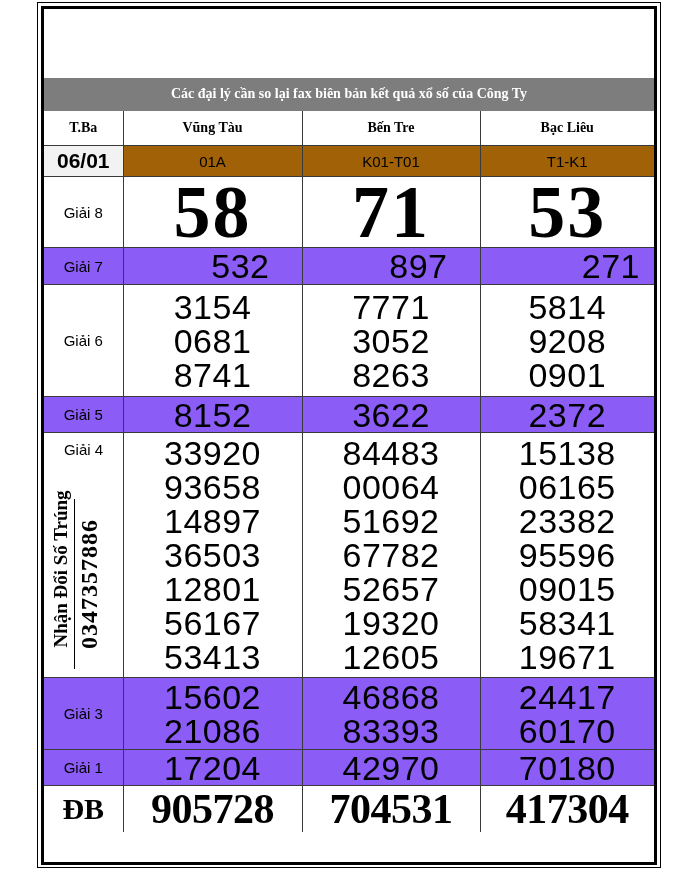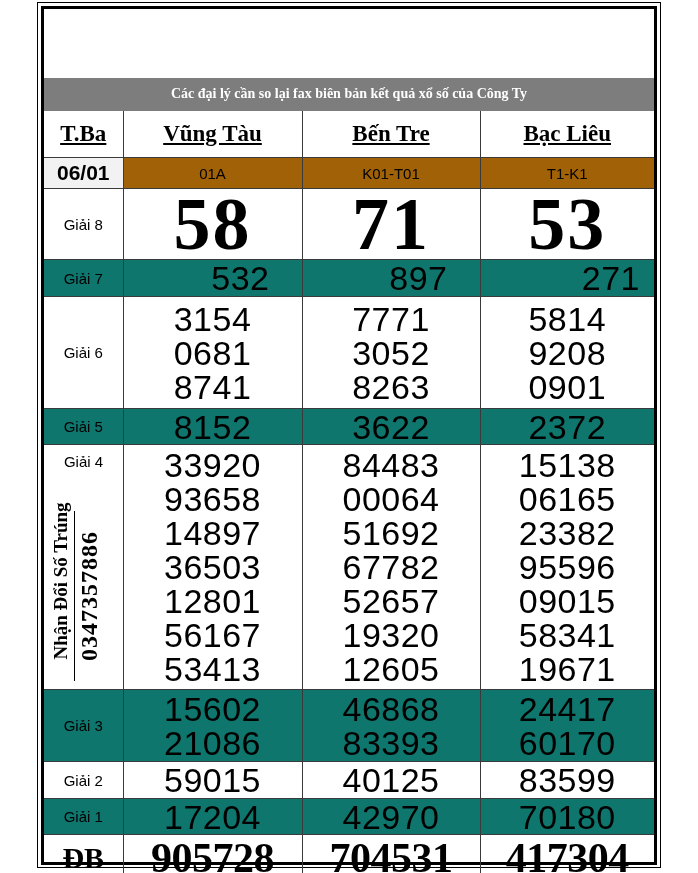--- a/index.html
+++ b/index.html
@@ -12,25 +12,25 @@
   .date-big { position:absolute; left:493px; top:2px; width:100px; text-align:center; font-family:"Liberation Serif", serif; font-weight:bold; font-size:38px; letter-spacing:-1px; line-height:40px; }
   .date-line { position:absolute; left:496px; top:42px; width:94px; height:2px; background:#fff; }
   .year { position:absolute; left:493px; top:46px; width:100px; text-align:center; font-family:"Liberation Sans", sans-serif; font-weight:bold; font-size:17px; letter-spacing:9px; text-indent:9px; }
   .notice { position:absolute; left:0; top:69px; width:610px; height:33px; background:#7d7d7d; color:#fff; text-align:center; font-family:"Liberation Serif", serif; font-weight:bold; font-size:14px; line-height:32px; white-space:nowrap; }
   table.results { position:absolute; left:0; top:102px; width:610px; border-collapse:collapse; table-layout:fixed; }
   table.results td { border:1px solid #3a3a3a; padding:0; text-align:center; vertical-align:middle; color:#000; }
   table.results tr:first-child td { border-top:none; }
   table.results td:first-child { border-left:none; }
   table.results td:last-child { border-right:none; }
   table.results tr:last-child td { border-bottom:none; }
-  .prov { font-family:"Liberation Serif", serif; font-weight:bold; font-size:23px; height:46px;text-decoration:underline; }
+  .prov { font-family:"Liberation Serif", serif; font-weight:bold; font-size:14px; height:34px; }
   .code { font-size:15px; height:30px; background:#a16207; }
   .date-cell { font-weight:bold; font-size:21px; background:#f2f2f2; }
   .lbl { font-size:15px; }
-  .shade { background:#0f766e; }
+  .shade { background:#8b5cf6; }
   .g8 { font-family:"Liberation Serif", serif; font-weight:bold; font-size:74px; line-height:66px; height:70px; letter-spacing:2px; }
   .num { font-size:34px; line-height:34px; letter-spacing:0.5px; }
   .num div { line-height:34px; }
   .db-lbl { font-family:"Liberation Serif", serif; font-weight:bold; font-size:30px; }
   .db { font-family:"Liberation Serif", serif; font-weight:bold; font-size:42px; letter-spacing:-0.5px; height:46px; line-height:44px;margin-left:36px; }
   .g4-label-cell { position:relative; vertical-align:top !important; }
   .g4-label { position:absolute; top:8px; left:0; width:79px; text-align:center; font-size:15px; }
   .vertical-wrap { position:absolute; left:4px; top:36px; width:70px; height:200px; }
   .vtext { position:absolute; left:0; top:0; width:200px; height:70px; transform-origin:0 0; transform:translate(0,200px) rotate(-90deg); }
   .vtext .v1 { font-family:"Liberation Serif", serif; font-weight:bold; font-size:19px; line-height:26px; white-space:nowrap; text-align:center; }
@@ -145,26 +145,20 @@
       </td>
       <td class="num">
         <div>46868</div>
         <div>83393</div>
       </td>
       <td class="num">
         <div>24417</div>
         <div>60170</div>
       </td>
     </tr>
-    <tr style="height:37px">
-      <td class="lbl">Giải 2</td>
-      <td class="num">59015</td>
-      <td class="num">40125</td>
-      <td class="num">83599</td>
-    </tr>
     <tr class="shade" style="height:36px">
       <td class="lbl">Giải 1</td>
       <td class="num">17204</td>
       <td class="num">42970</td>
       <td class="num">70180</td>
     </tr>
     <tr>
       <td class="db-lbl">ĐB</td>
       <td class="db">905728</td>
       <td class="db">704531</td>

